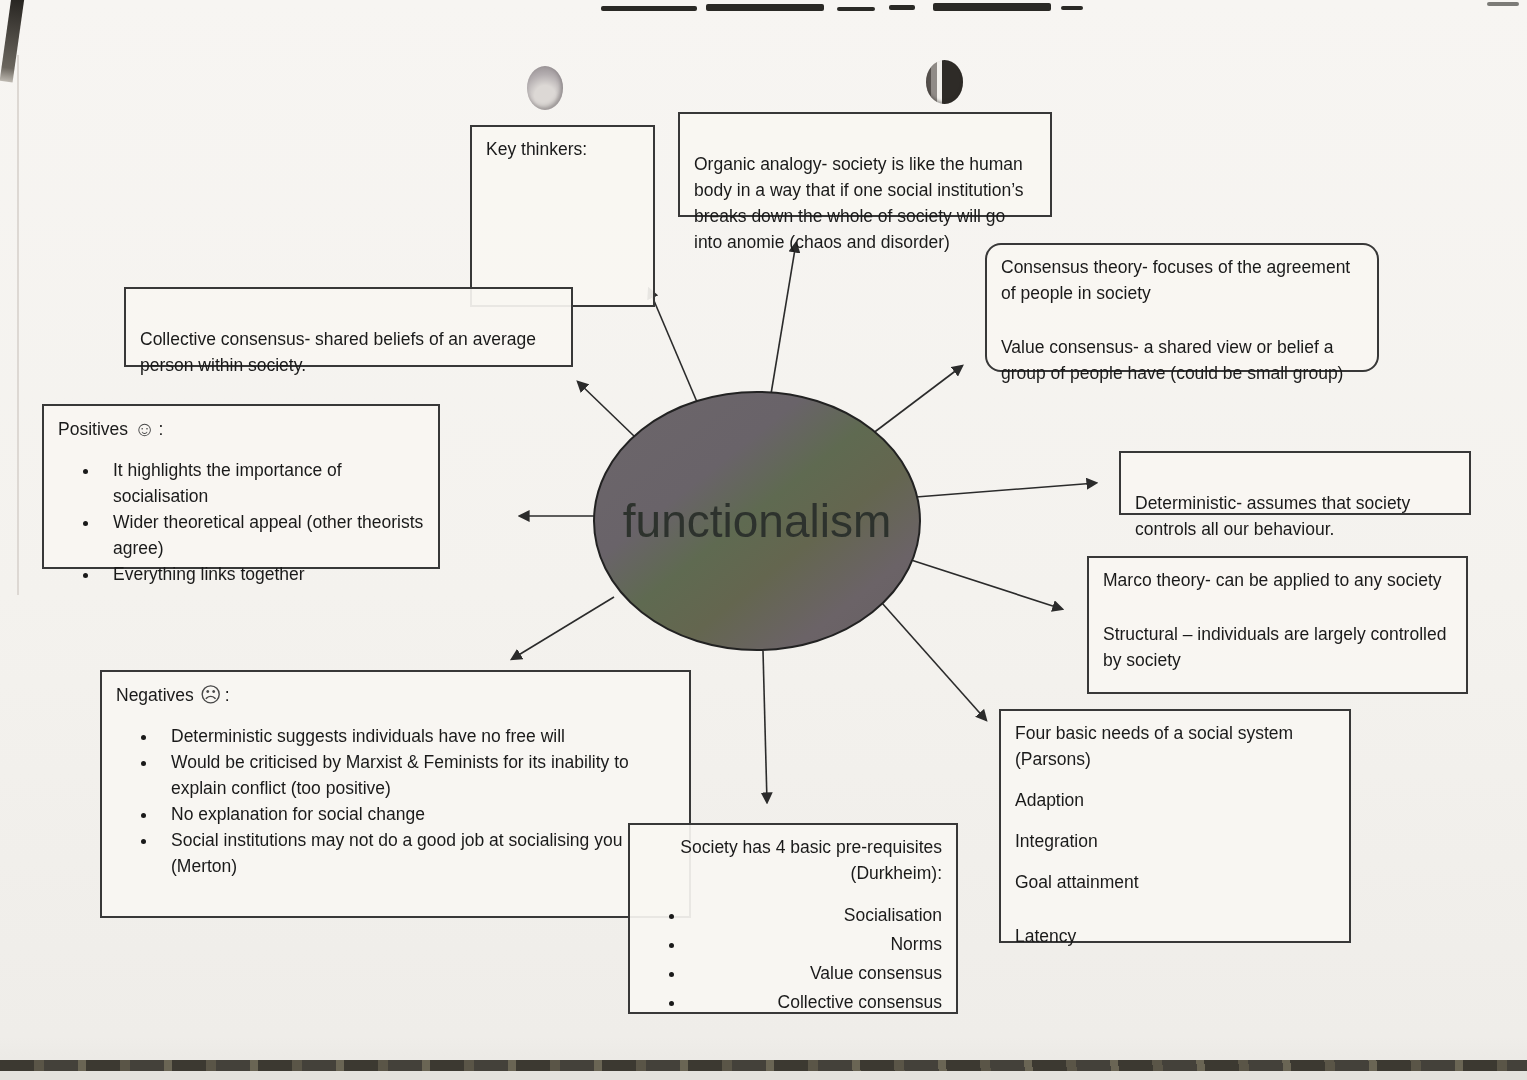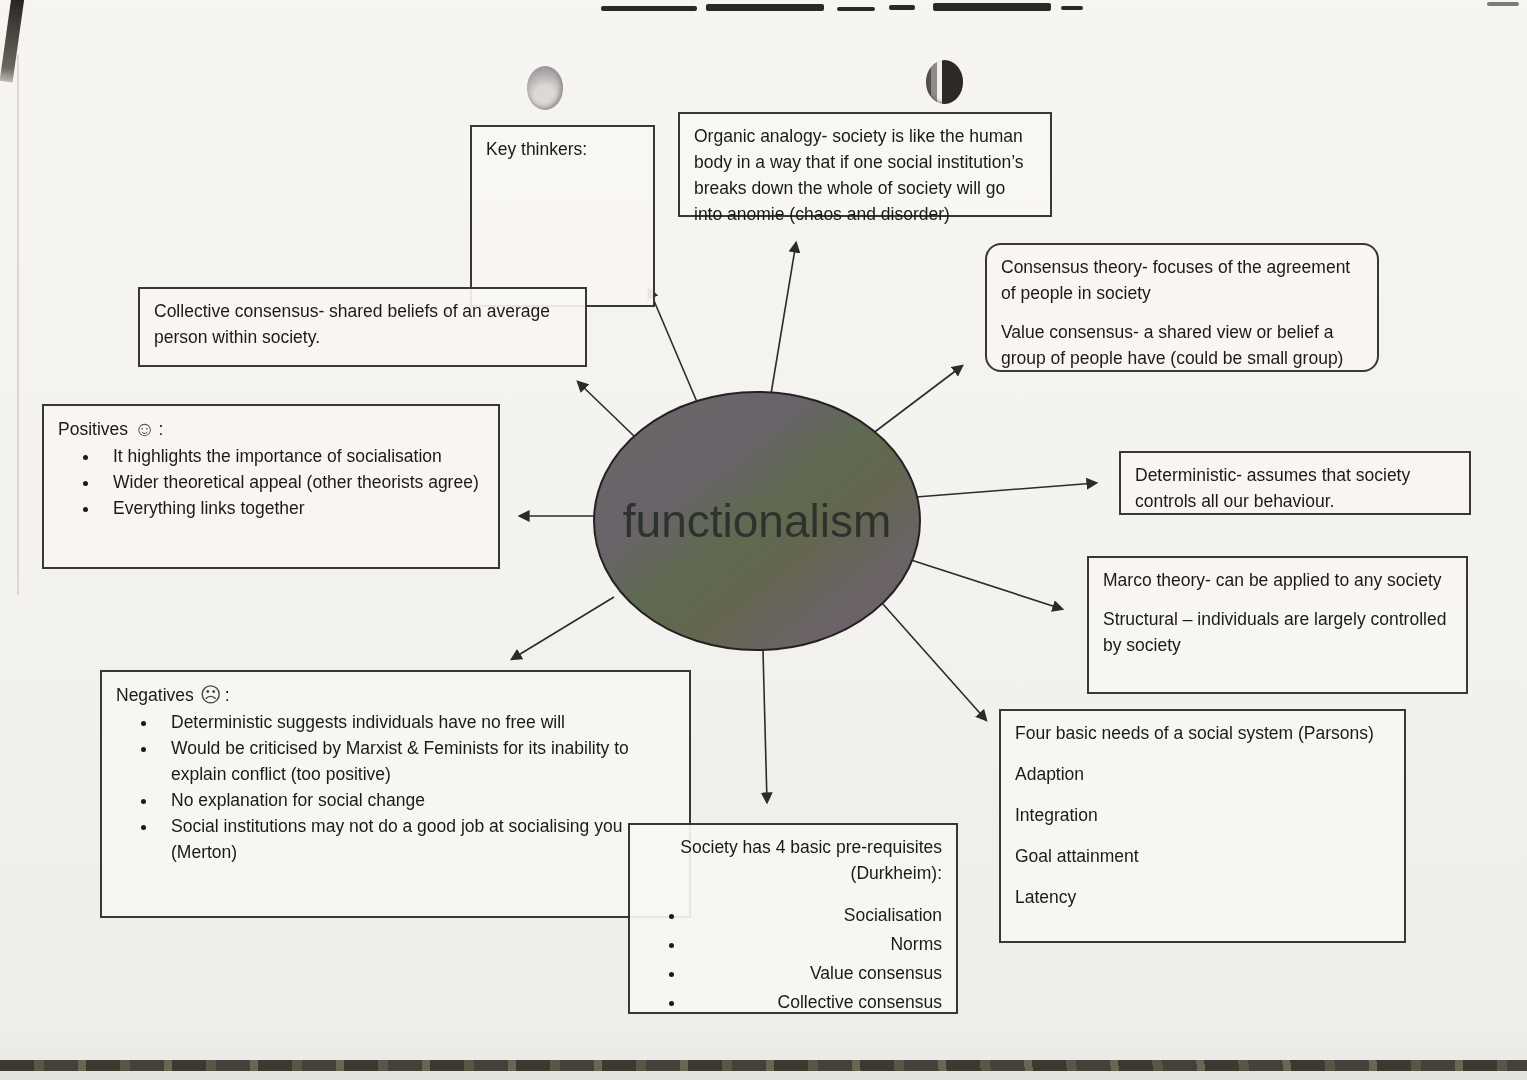--- a/index.html
+++ b/index.html
@@ -83,51 +83,51 @@
     z-index: 2;
     box-sizing: border-box;
     border: 2px solid #383838;
     background: rgba(248, 246, 242, 0.92);
     color: #1a1a1a;
     font-size: 17.5px;
     line-height: 26px;
     padding: 9px 14px;
   }
   .note p { margin: 0 0 13px 0; }
-  .note p:last-child { margin-bottom: 0; }
+  .note p:last-child { margin-bottom: 0; margin-top: 28px; }
   .note ul {
     margin: 14px 0 0 0;
     padding-left: 42px;
   }
   .note li {
     padding-left: 13px;
     margin: 0;
   }
   .note .box-title { display: block; }
   .face {
     display: inline-block;
     font-size: 21px;
     color: #474747;
     transform: translateY(1px);
     margin: 0 3px 0 6px;
   }
   
   #box-key-thinkers      { left: 470px; top: 125px; width: 185px; height: 182px; }
   #box-organic           { left: 678px; top: 112px; width: 374px; height: 105px; }
   #box-consensus         { left: 985px; top: 243px; width: 394px; height: 129px; border-radius: 16px; }
-  #box-collective        { left: 138px; top: 287px; width: 449px; height: 80px; }
-  #box-positives         { left: 42px;  top: 404px; width: 458px; height: 165px; }
+  #box-collective        { left: 124px; top: 287px; width: 449px; height: 80px; }
+  #box-positives         { left: 42px;  top: 404px; width: 398px; height: 165px; }
   #box-deterministic     { left: 1119px; top: 451px; width: 352px; height: 64px; }
   #box-marco             { left: 1087px; top: 556px; width: 381px; height: 138px; }
-  #box-four-needs        { left: 999px; top: 709px; width: 407px; height: 234px; }
+  #box-four-needs        { left: 999px; top: 709px; width: 352px; height: 234px; }
   #box-negatives         { left: 100px; top: 670px; width: 591px; height: 248px; }
   #box-society           { left: 628px; top: 823px; width: 330px; height: 191px; text-align: right; }
   #box-society ul { line-height: 29px; margin-top: 15px; }
   #box-four-needs p { margin-bottom: 15px; }
-  #box-negatives ul, #box-positives ul { margin-top: 1px; }
+  #box-negatives ul, #box-positives ul { margin-top: 15px; }
 </style>
 </head>
 <body>
 
 <div id="canvas">
 
   <div class="edge-sliver"></div>
   <div class="edge-line"></div>
   <div class="scan-dash" style="left:601px;top:6px;width:96px;height:5px;"></div>
   <div class="scan-dash" style="left:706px;top:4px;width:118px;height:7px;"></div>

